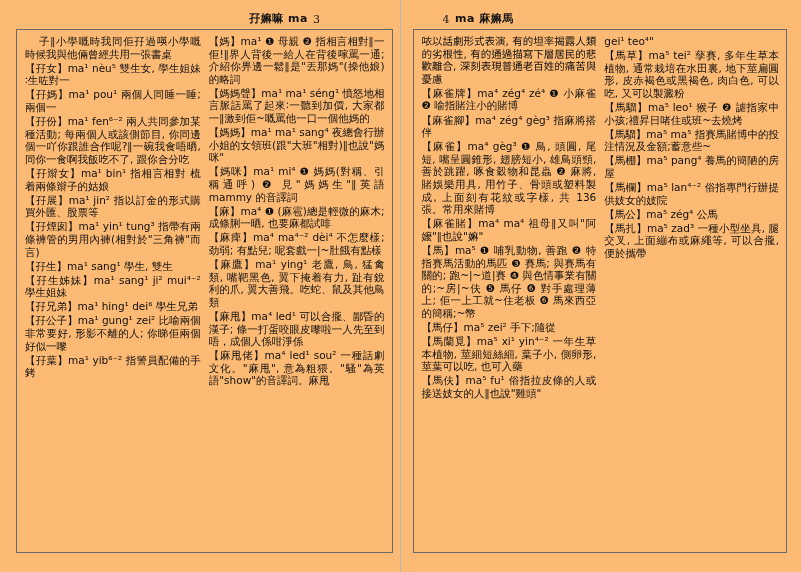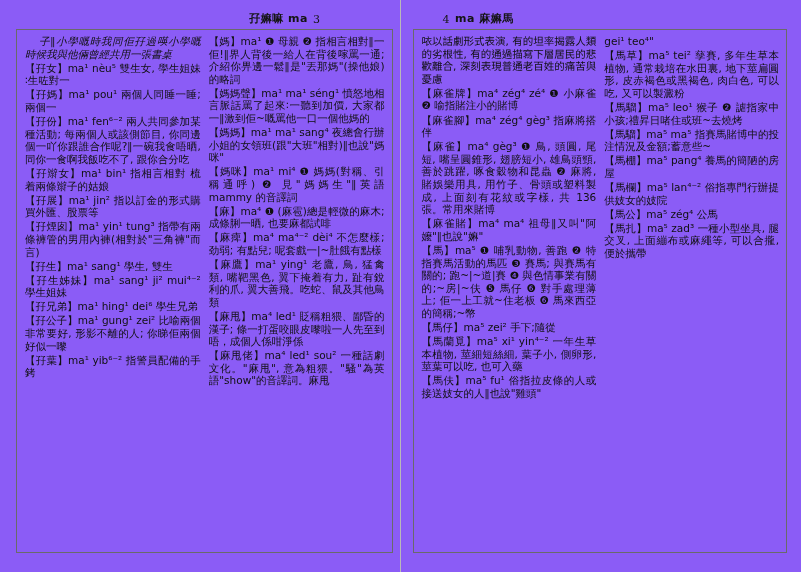--- a/index.html
+++ b/index.html
@@ -5,21 +5,21 @@
   html,body{margin:0;padding:0;}
   body{
     width:801px;height:572px;
     background:#ffffff;
     font-family:"DejaVu Sans", sans-serif;
     overflow:hidden;
   }
   .page{
     position:relative;
     width:801px;height:572px;
-    background:#8b5cf6;
+    background:#fdba74;
     display:flex;
   }
   .col{
     position:relative;
     width:400.5px;
     height:572px;
     box-sizing:border-box;
     padding:10px 10px 6px 12px;
   }
   .col.left{padding-left:16px;padding-right:8px;}
@@ -54,21 +54,21 @@
   }
   .entry{
     font-size:10.5px;
     line-height:12.6px;
     color:#101010;
     text-align:justify;
     margin:0 0 1.5px 0;
     text-indent:0;
     font-family:"DejaVu Sans", sans-serif;
   }
-  .entry.indent{text-indent:14px;font-style:italic;}
+  .entry.indent{text-indent:14px;}
   .hw{font-weight:bold;}
   .blur{
     filter:blur(0.15px);
   }
 </style>
 </head>
 <body>
 
 <div class="page">
 
@@ -94,21 +94,21 @@
           <div class="entry">【孖葉】ma¹ yib⁶⁻² 指警員配備的手銬</div>
         </div>
         <div style="flex:1;">
           <div class="entry">【媽】ma¹ ❶ 母親 ❷ 指相言相對∥一佢!∥界人背後一給人在背後𠺢罵一通; 介紹你畀邊一鬆∥是"丟那媽"(操他娘)的略詞</div>
           <div class="entry">【媽媽聲】ma¹ ma¹ séng¹ 憤怒地相言脈話罵了起來∶一聽到加價, 大家都一∥激到佢~嘅罵他一口一個他媽的</div>
           <div class="entry">【媽媽】ma¹ ma¹ sang⁴ 夜總會行辦小姐的女領班(跟"大班"相對)∥也說"媽咪"</div>
           <div class="entry">【媽咪】ma¹ mi⁴ ❶ 媽媽(對稱、引稱通呼) ❷ 見"媽媽生"∥英語 mammy 的音譯詞</div>
           <div class="entry">【麻】ma⁴ ❶ (麻雹)總是輕微的麻木; 成條脷一晒, 也要麻都試啡</div>
           <div class="entry">【麻痺】ma⁴ ma⁴⁻² dèi⁴ 不怎麼樣; 劲弱; 有點兒; 呢套戲一|~肚餓有點樣</div>
           <div class="entry">【麻鷹】ma¹ ying¹ 老鷹, 鳥, 猛禽類, 嘴靶黑色, 翼下掩着有力, 趾有銳利的爪, 翼大善飛。吃蛇、鼠及其他鳥類</div>
-          <div class="entry">【麻甩】ma⁴ led¹ 貶稱粗猥、鄙昏的漢子; 條一打蛋咬眼皮嚟啦一人先至到唔，成個人係咁淨係</div>
+          <div class="entry">【麻甩】ma⁴ led¹ 可以合攏、鄙昏的漢子; 條一打蛋咬眼皮嚟啦一人先至到唔，成個人係咁淨係</div>
           <div class="entry">【麻甩佬】ma⁴ led¹ sou² 一種話劇文化。"麻甩", 意為粗猥。"騷"為英語"show"的音譯詞。麻甩</div>
         </div>
       </div>
     </div>
   </div>
 
   <div class="gutter"></div>
 
   <div class="col right">
     <div class="header right">

